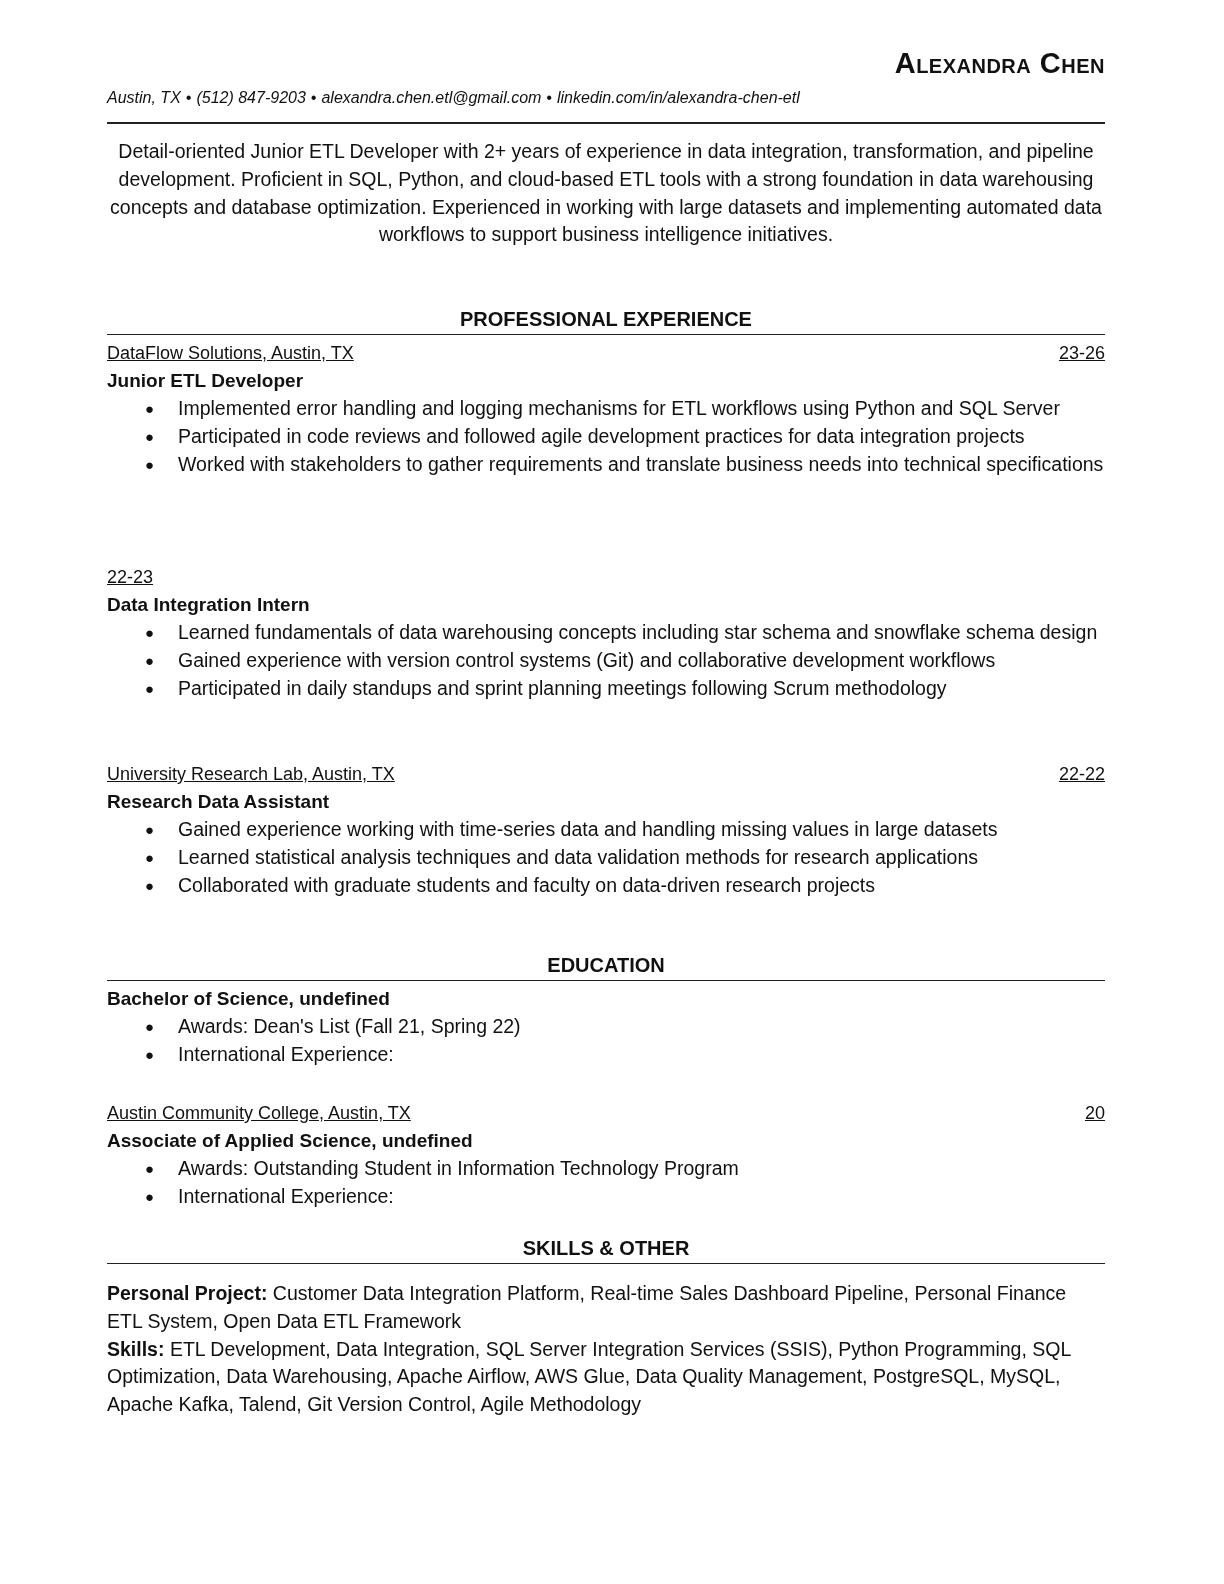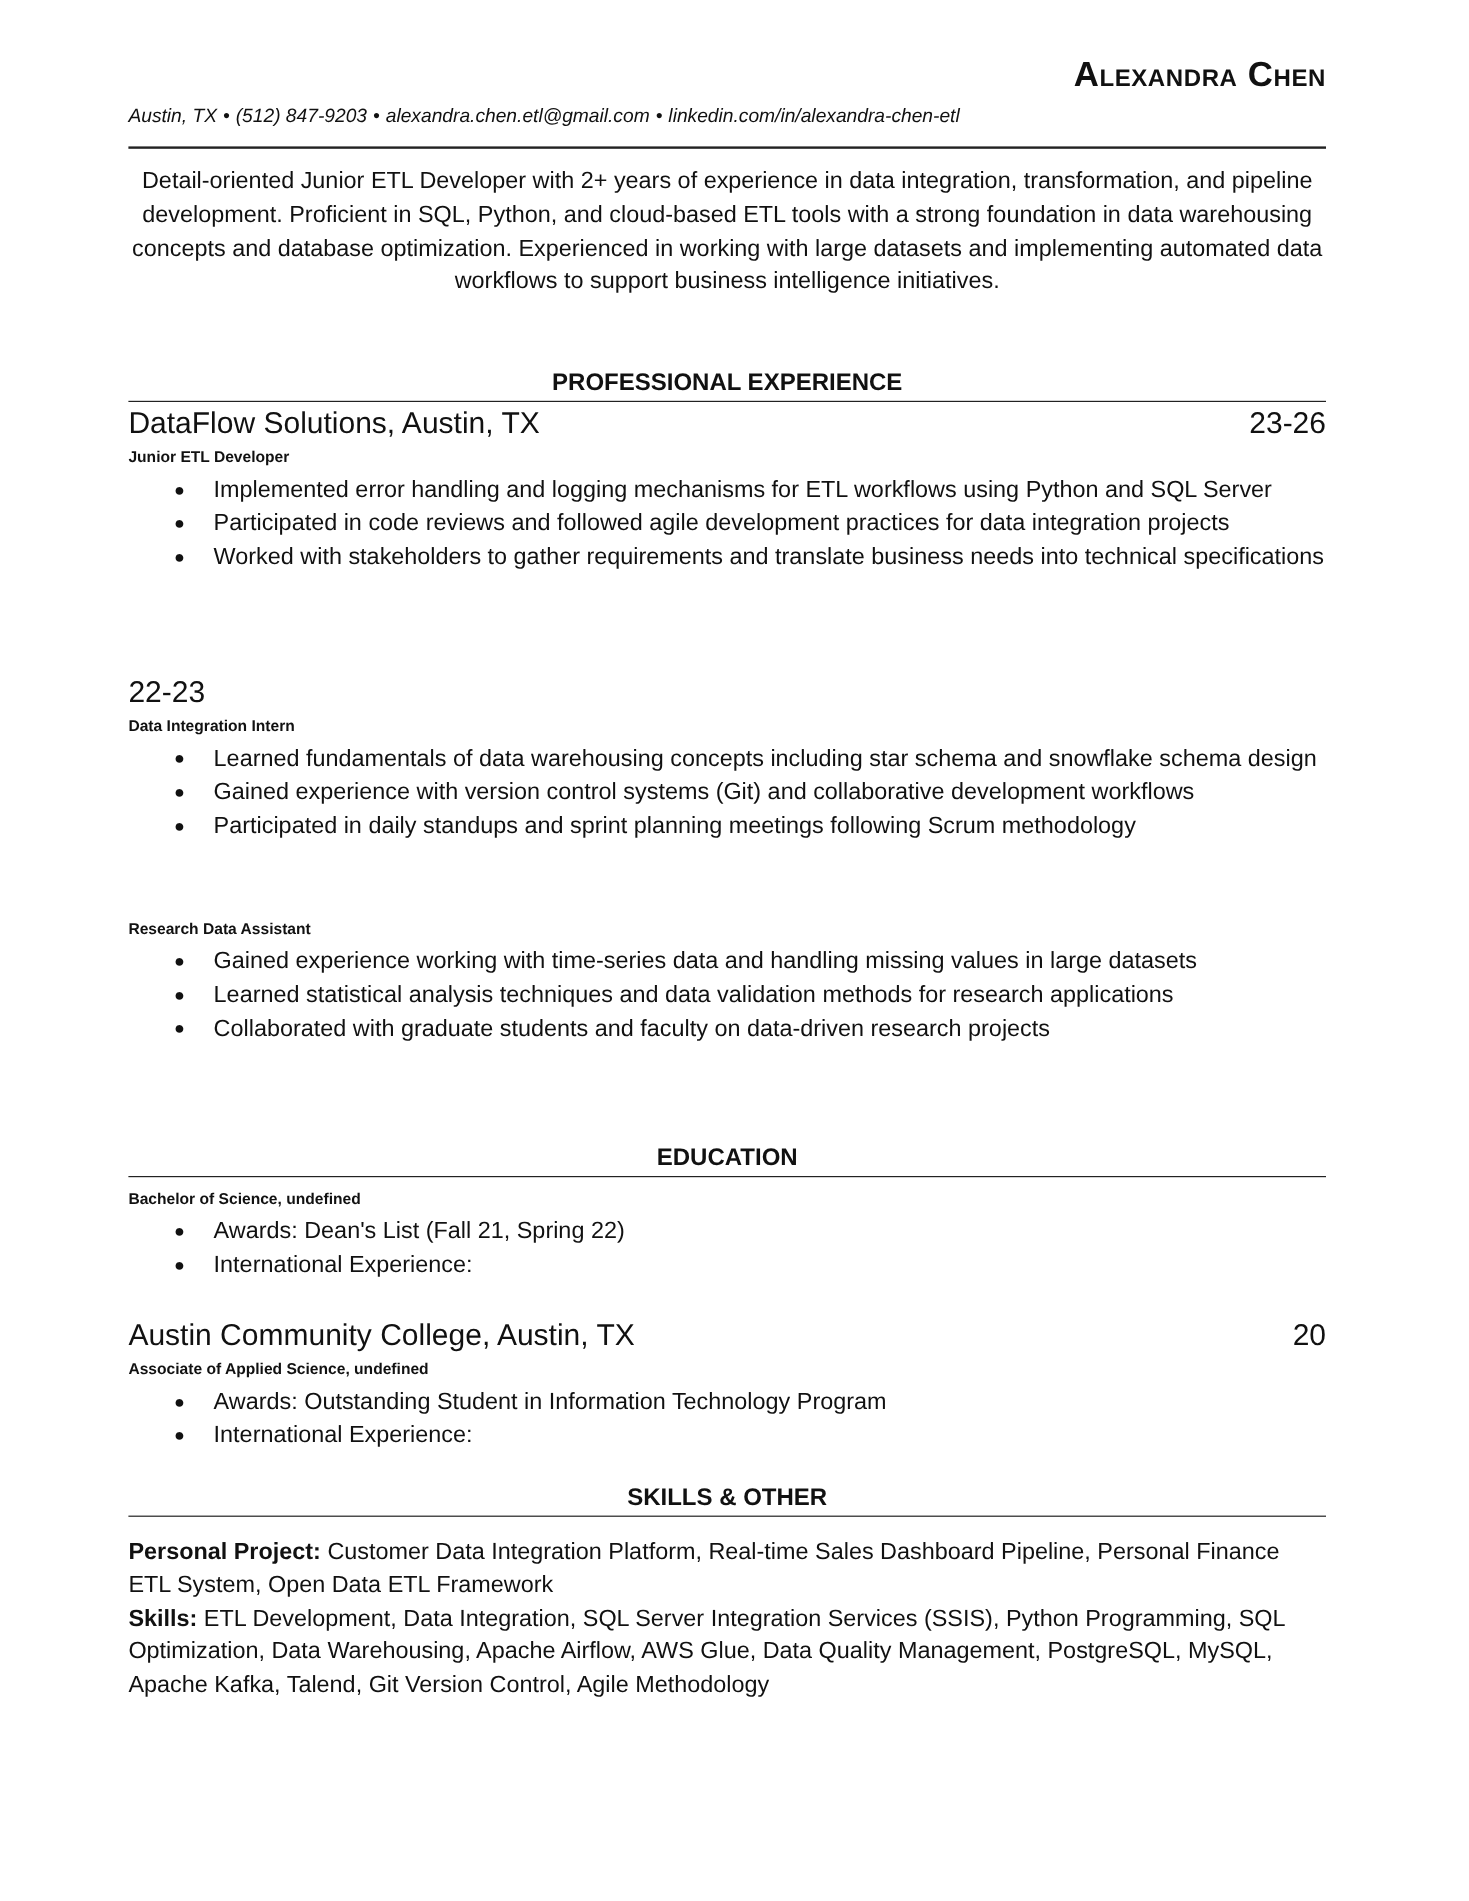--- a/index.html
+++ b/index.html
@@ -77,26 +77,27 @@
       border-top: 1.5px solid #222;
     }
     .block {
       position: absolute;
       left: 0;
       width: 998px;
     }
     .entry-head {
       display: flex;
       justify-content: space-between;
-      font-size: 25px;
+      font-size: 18px;
       line-height: 28px;
       font-weight: normal;
+      text-decoration: underline;
     }
     .entry-role {
-      font-size: 13px;
+      font-size: 19px;
       font-weight: bold;
       line-height: 28px;
     }
     ul.bullets {
       margin: 0;
       padding: 0;
       list-style: none;
     }
     ul.bullets li {
       position: relative;
@@ -155,20 +156,24 @@
     </div>
     <div class="entry-role">Data Integration Intern</div>
     <ul class="bullets">
       <li><span class="dot">●</span><span>Learned fundamentals of data warehousing concepts including star schema and snowflake schema design</span></li>
       <li><span class="dot">●</span><span>Gained experience with version control systems (Git) and collaborative development workflows</span></li>
       <li><span class="dot">●</span><span>Participated in daily standups and sprint planning meetings following Scrum methodology</span></li>
     </ul>
   </div>
 
   <div class="block" style="top:760px;">
+    <div class="entry-head">
+      <span>University Research Lab, Austin, TX</span>
+      <span>22-22</span>
+    </div>
     <div class="entry-role">Research Data Assistant</div>
     <ul class="bullets">
       <li><span class="dot">●</span><span>Gained experience working with time-series data and handling missing values in large datasets</span></li>
       <li><span class="dot">●</span><span>Learned statistical analysis techniques and data validation methods for research applications</span></li>
       <li><span class="dot">●</span><span>Collaborated with graduate students and faculty on data-driven research projects</span></li>
     </ul>
   </div>
 
   <div class="section-title" style="top:951px;">EDUCATION</div>
   <div class="section-rule" style="top:980px;"></div>

